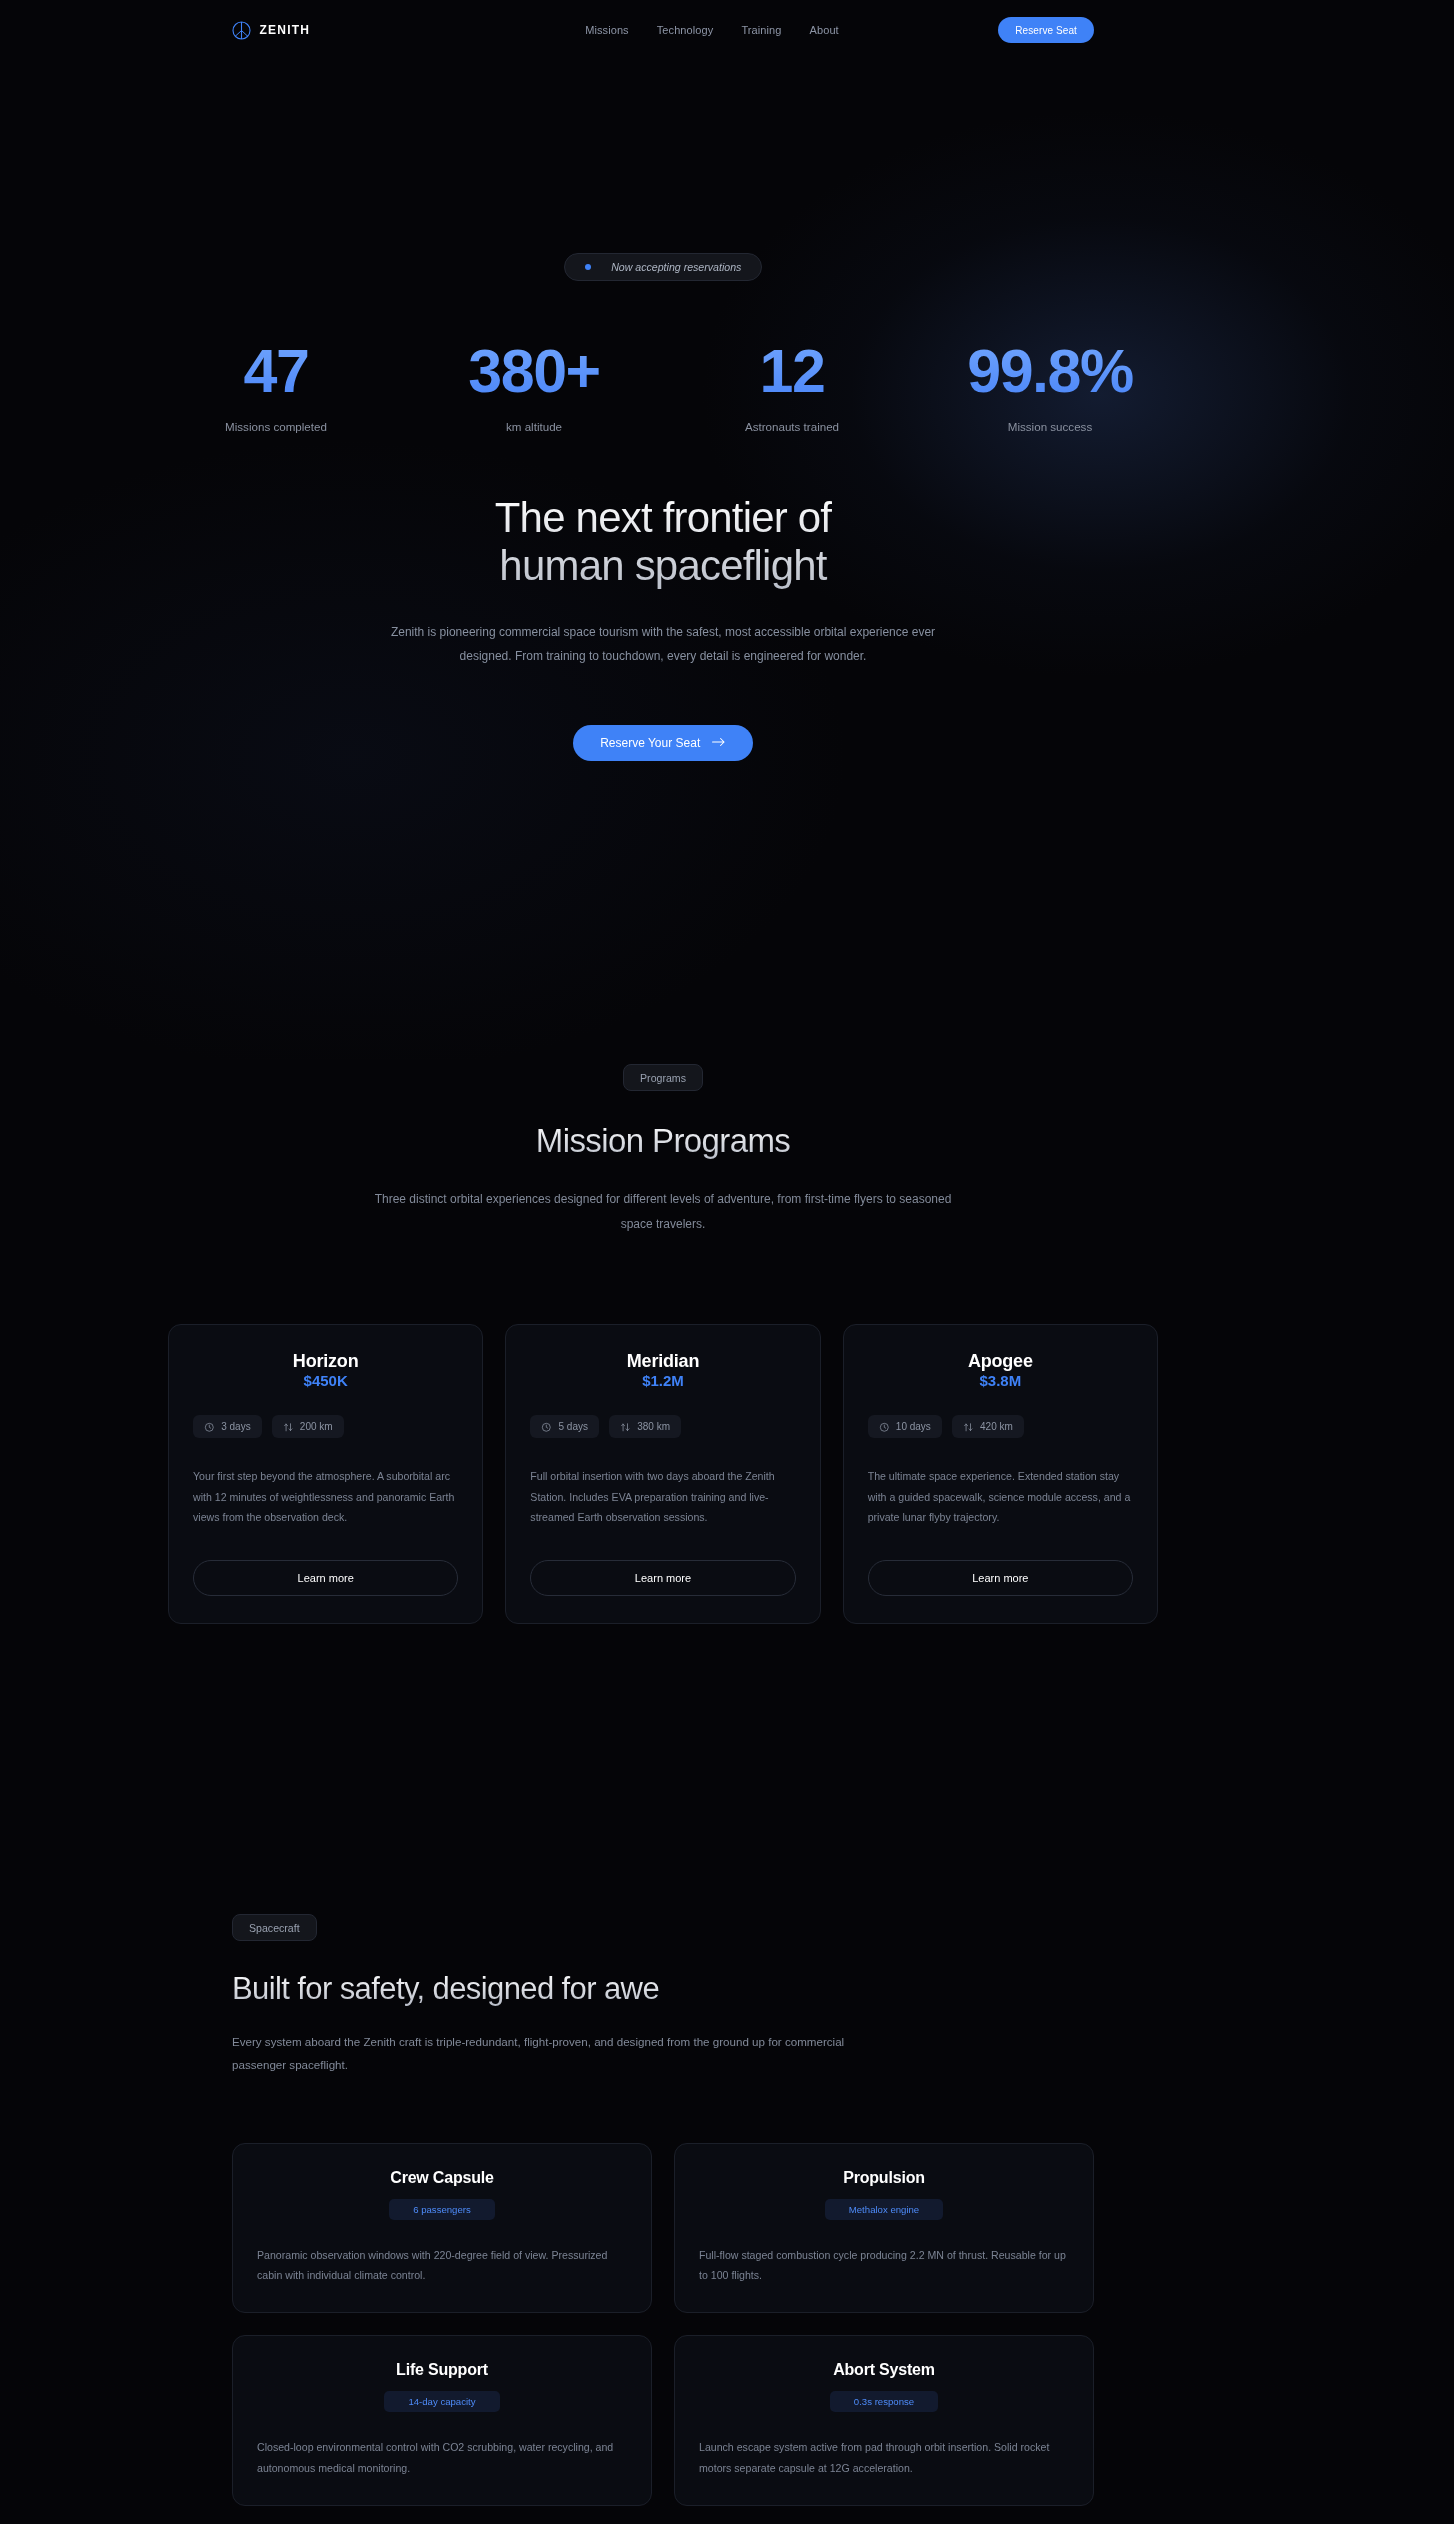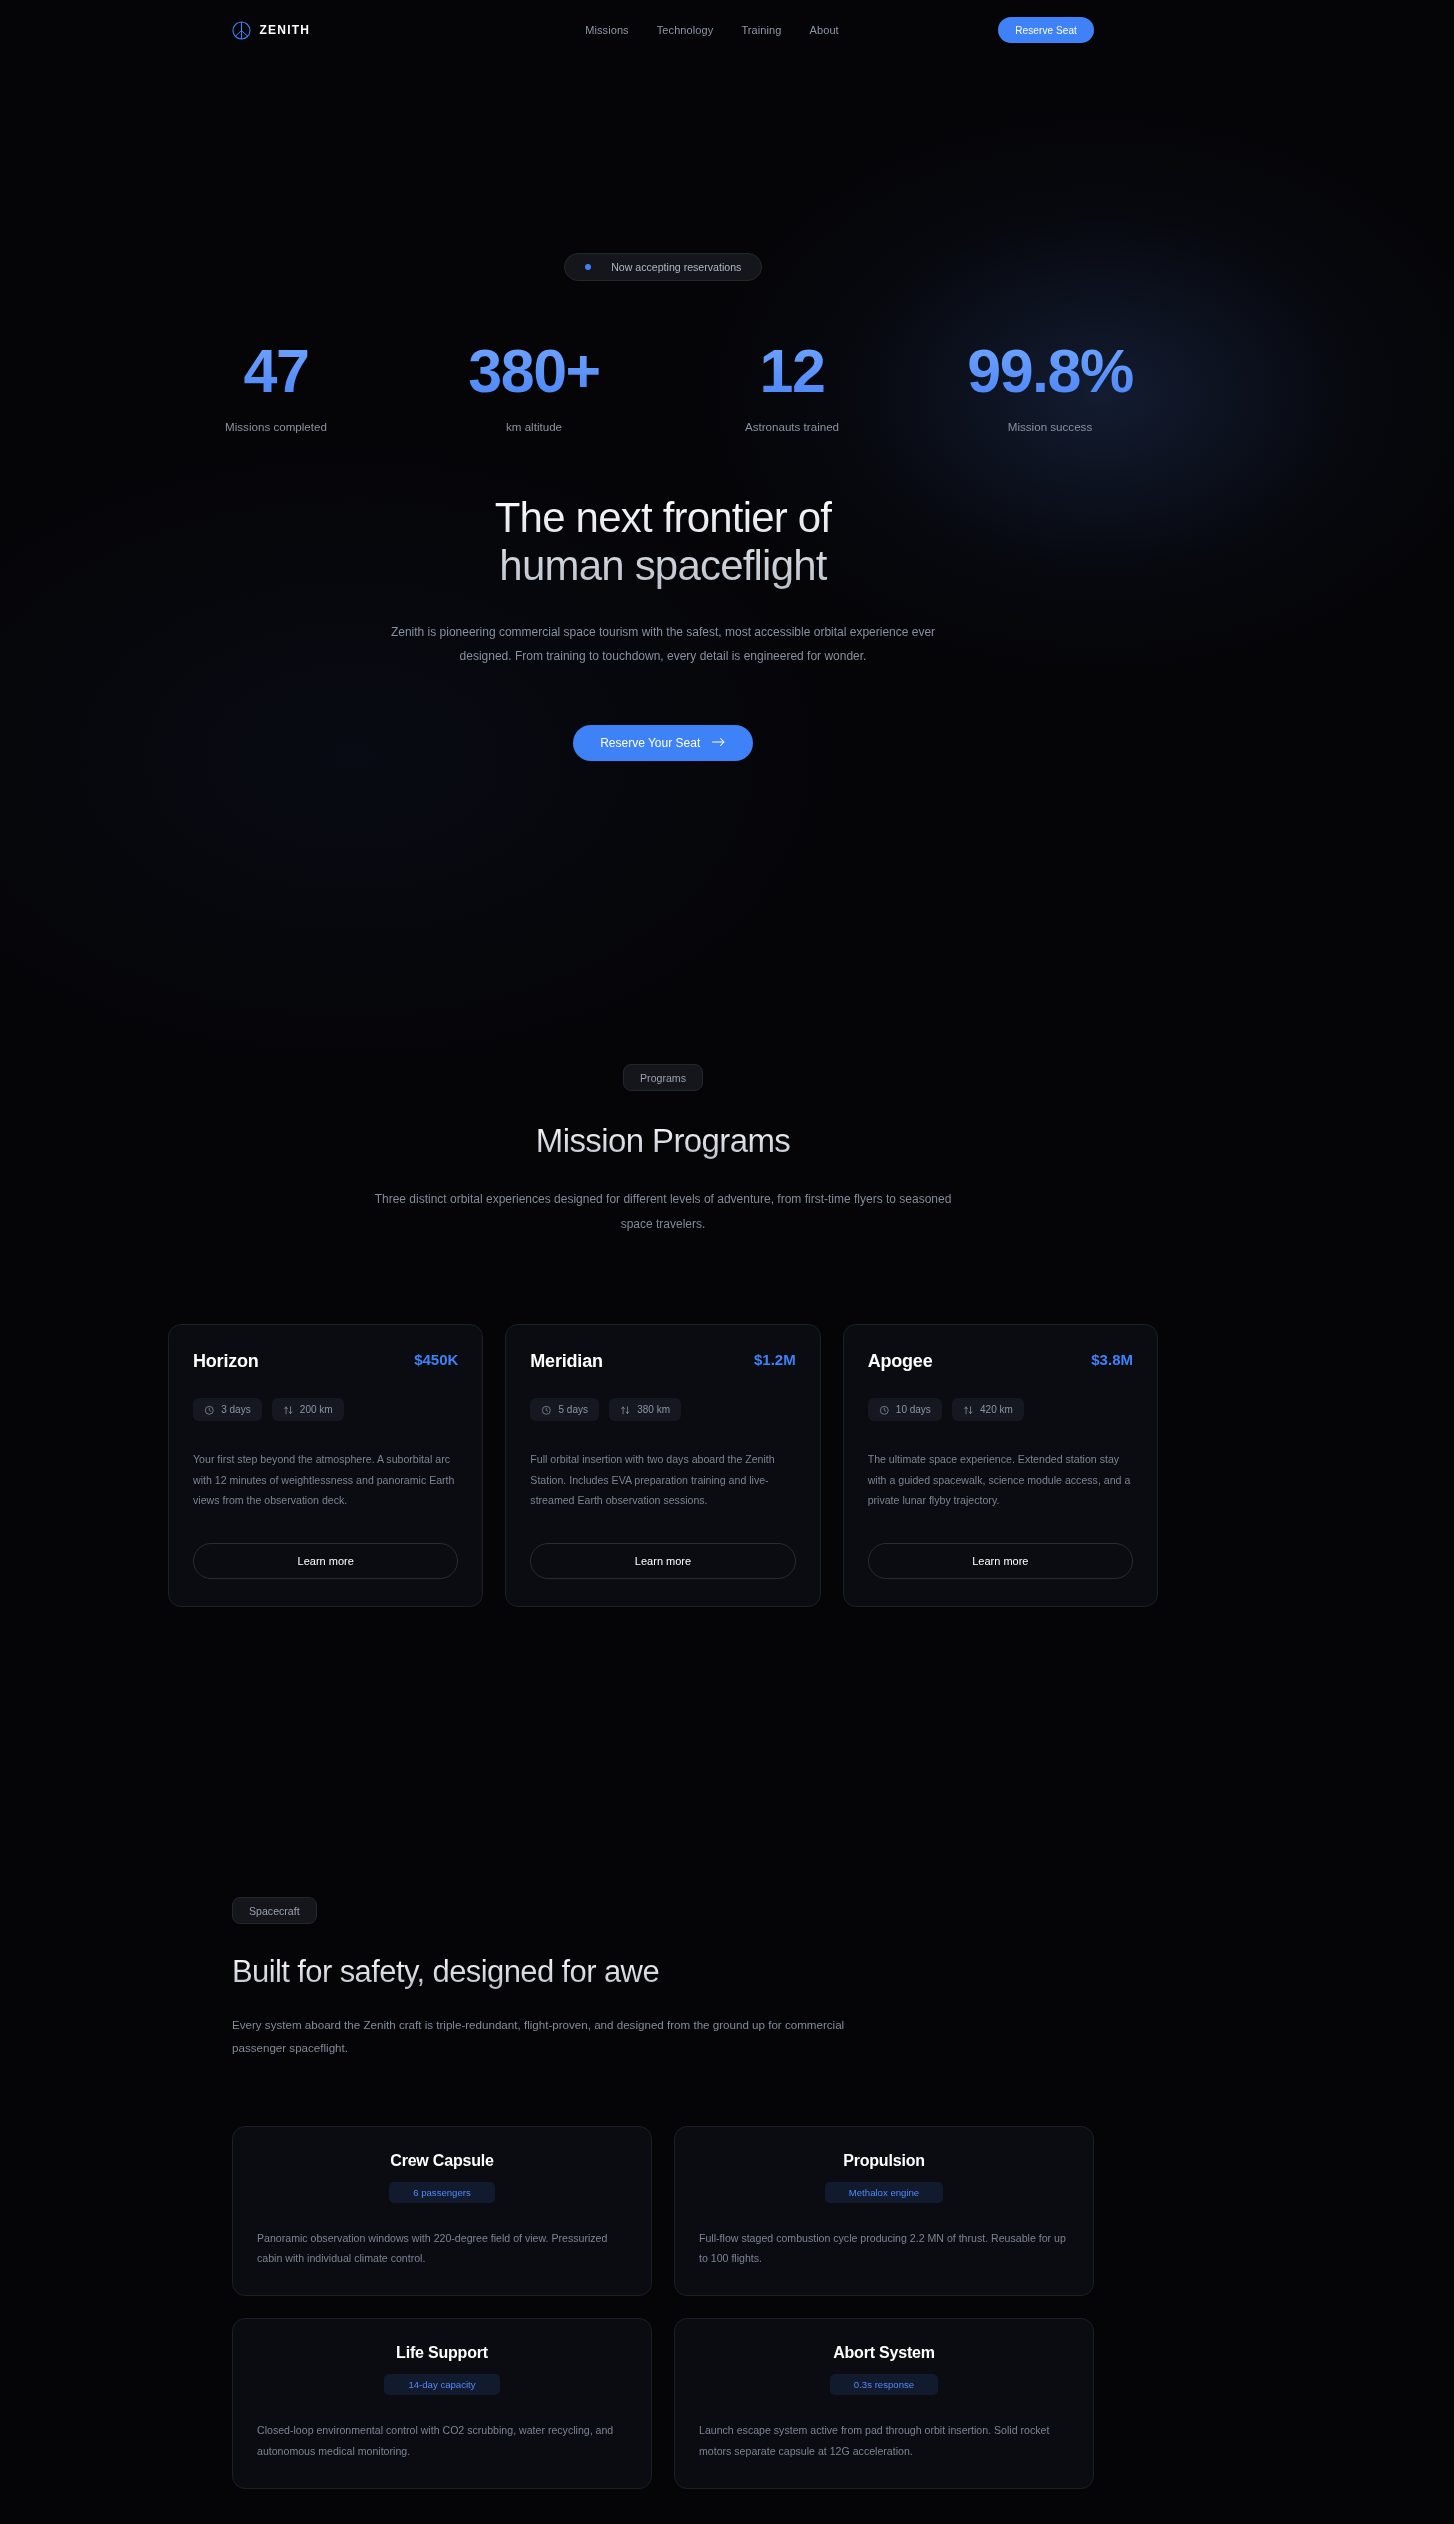--- a/index.html
+++ b/index.html
@@ -90,20 +90,21 @@
   .pill {
     display: inline-flex;
     align-items: center;
     gap: 20px;
     background: #14161c;
     border: 0.5px solid #232732;
     border-radius: 504px;
     padding: 7px 20px;
     color: #aeb6c4;
     font-size: 10.6px;
+    font-style: italic;
   }
   .pill-dot {
     width: 6.6px; height: 6.6px;
     border-radius: 50%;
     background: #3f82f7;
     display: inline-block;
   }
 
   .stats {
     margin-top: 60px;
@@ -204,22 +205,23 @@
   .program-card {
     flex: 1;
     background: #0a0c12;
     border: 0.5px solid #1b1f29;
     border-radius: 13px;
     padding: 26px 24px 27px;
     text-align: left;
   }
   .pc-head {
     display: flex;
-    align-items: flex-start;
+    align-items: center;
     justify-content: space-between;
+    flex-direction: column;
   }
   .pc-name { color: #ffffff; font-size: 18px; font-weight: 600; letter-spacing: -0.2px; }
   .pc-price { color: #3f82f7; font-size: 15px; font-weight: 700; }
   .pc-specs { margin-top: 26px; display: flex; gap: 10px; }
   .spec {
     display: inline-flex;
     align-items: center;
     gap: 6.6px;
     background: #151821;
     border-radius: 6px;

